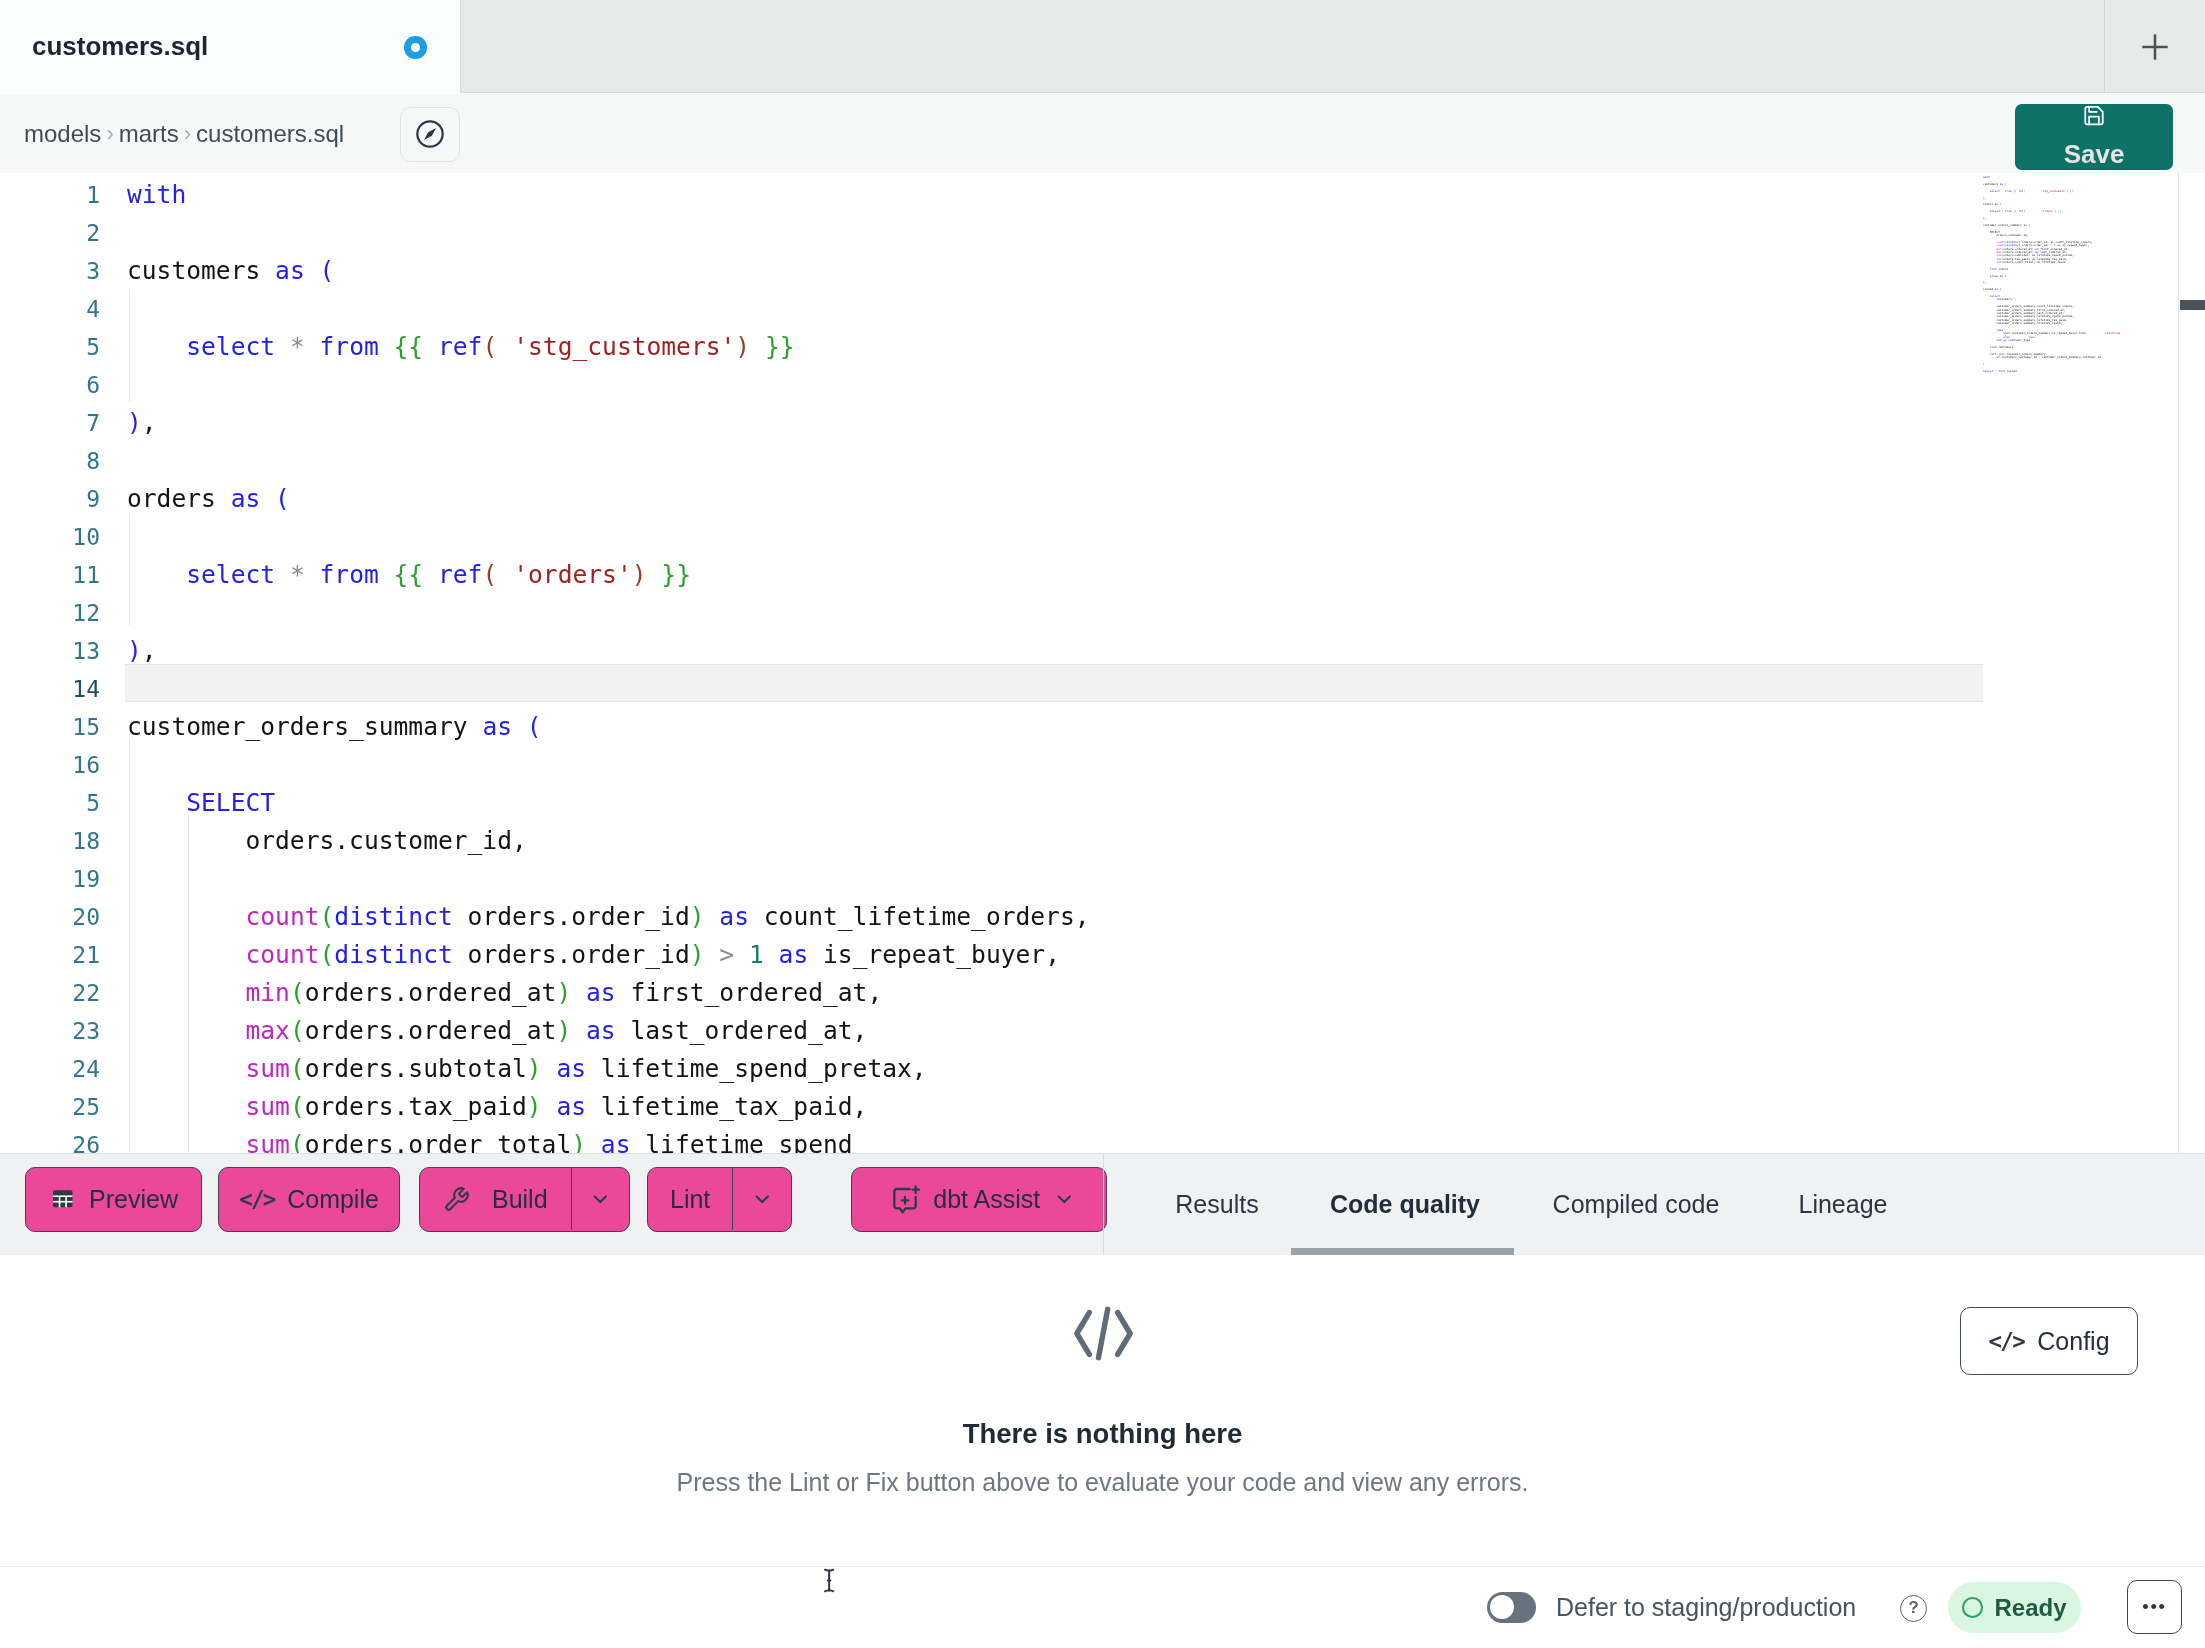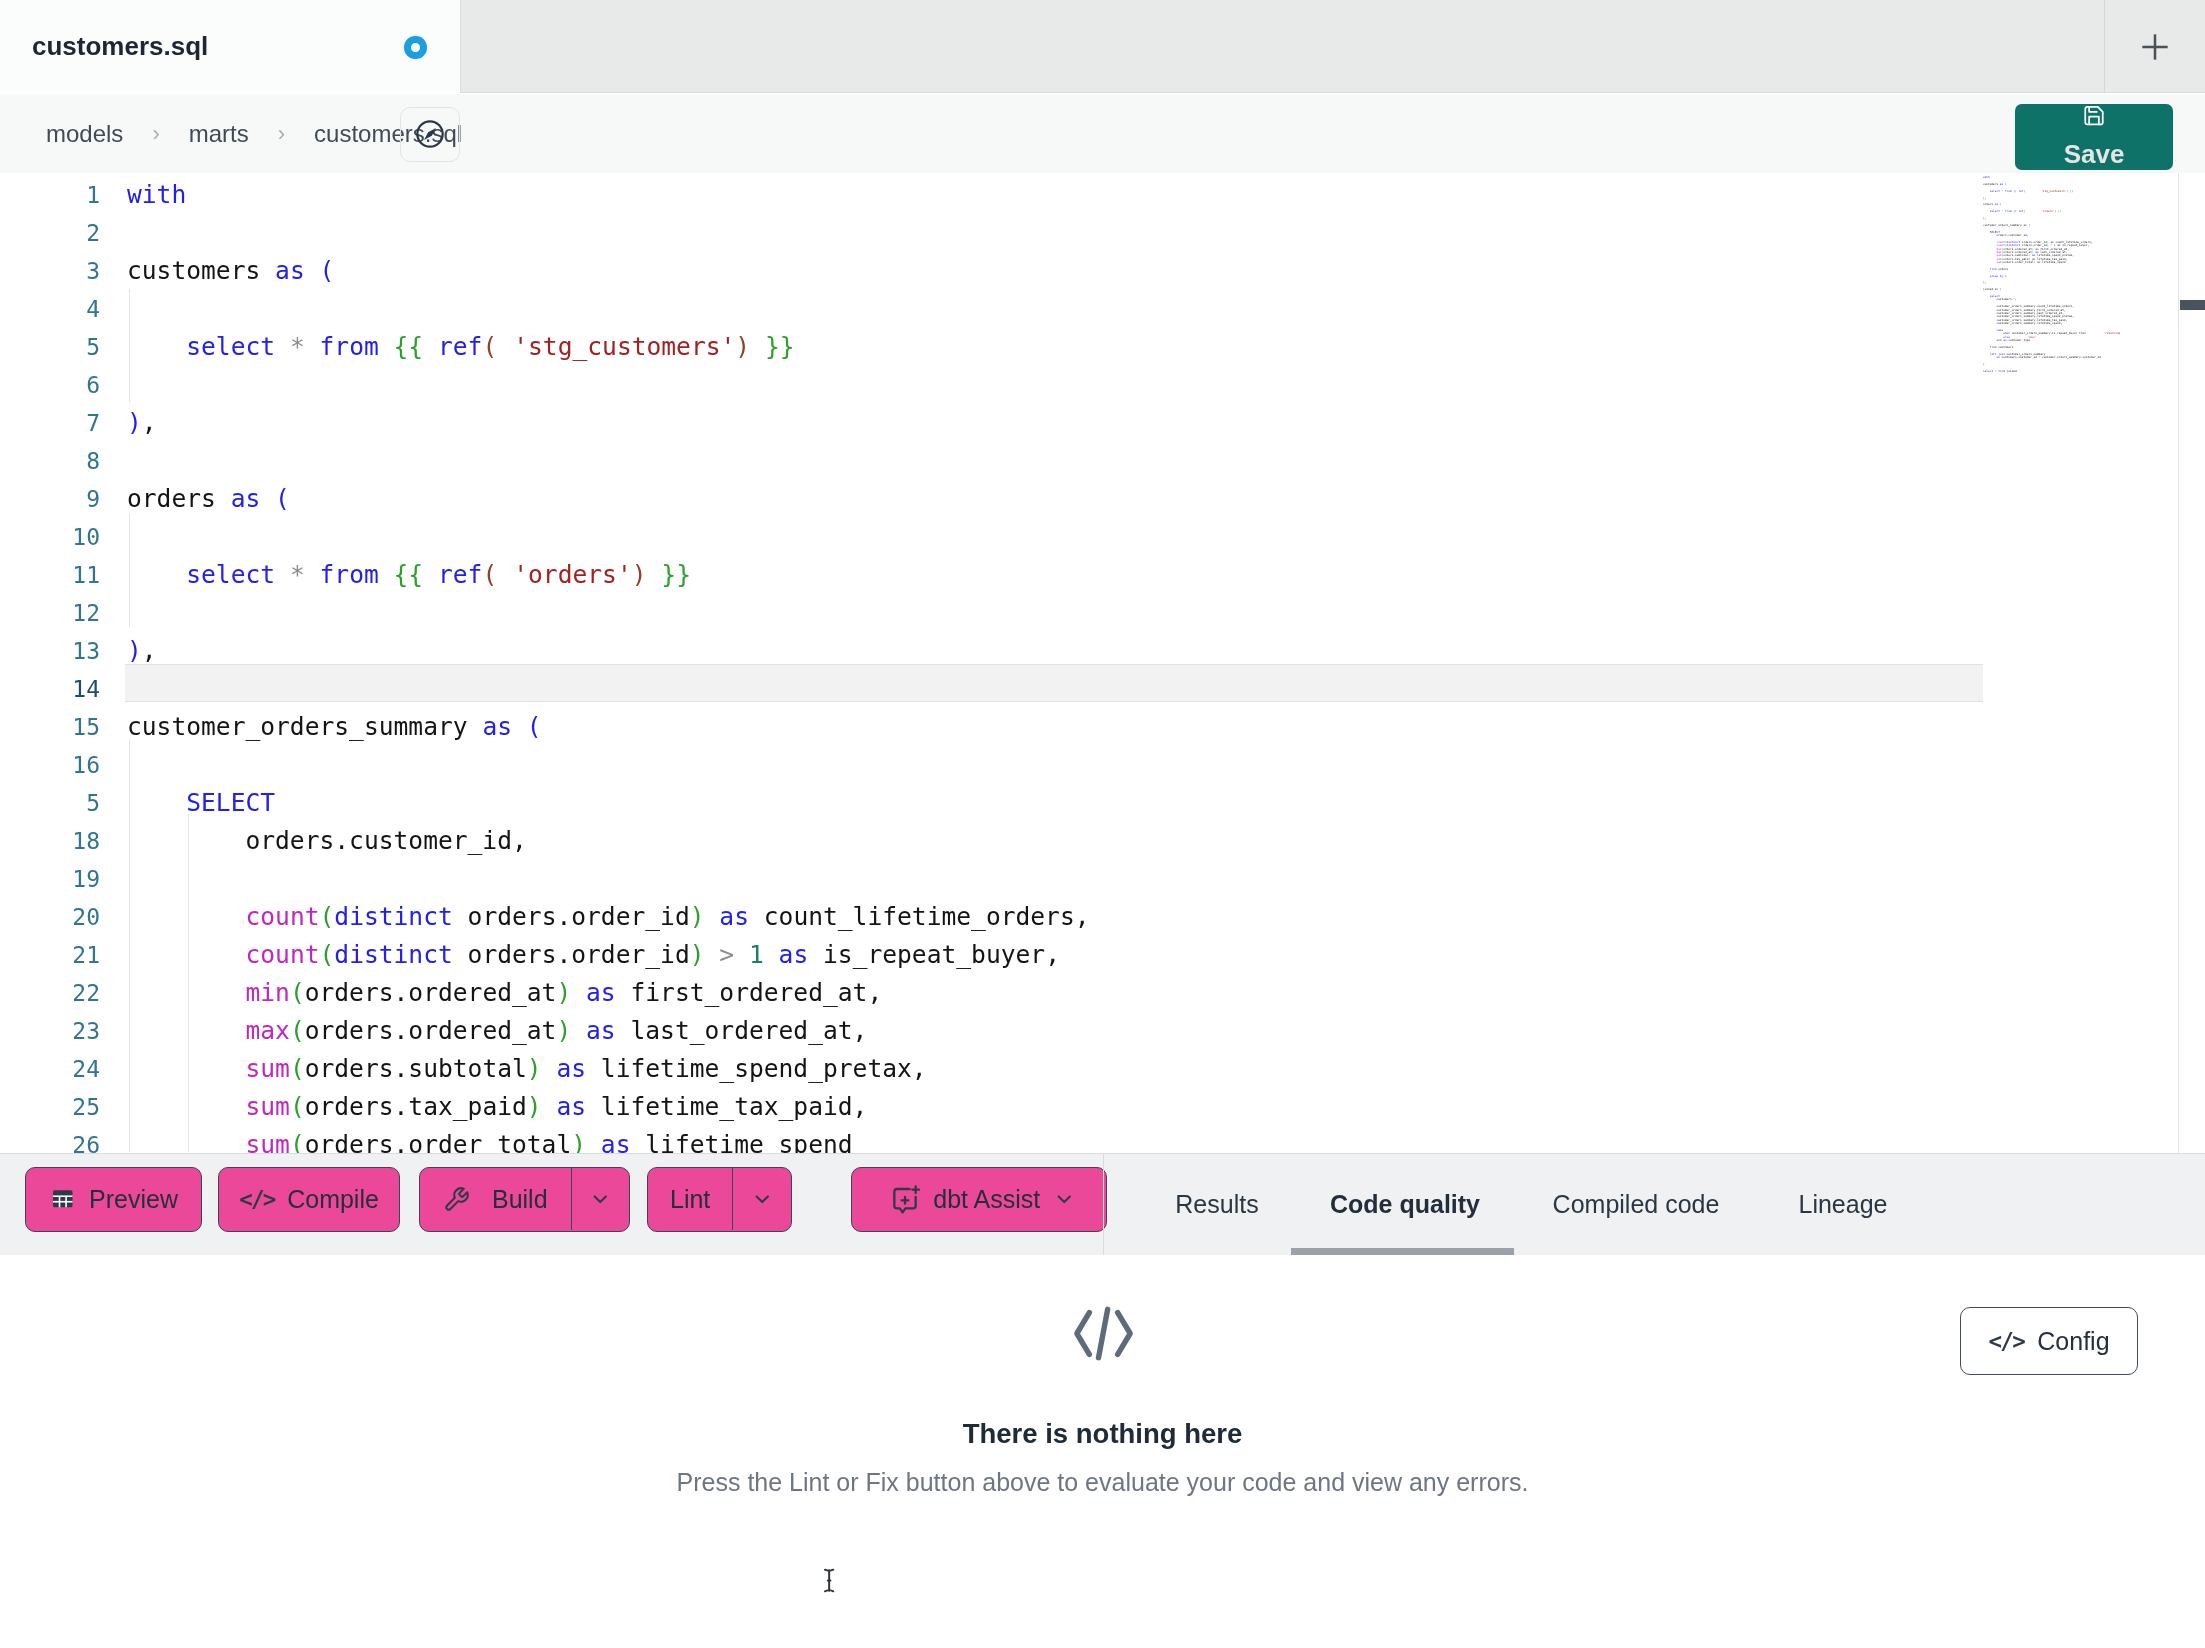--- a/index.html
+++ b/index.html
@@ -15,21 +15,21 @@
   .tab-title { position:absolute; left:32px; top:0; line-height:93px;
                font-size:26px; font-weight:bold; color:#1c2733; }
   .dirty-dot { position:absolute; left:404px; top:36px; width:22.5px; height:22.5px;
                border-radius:50%; border:7.5px solid #1a9fe0; background:#fff; }
   .tabbar-divider { position:absolute; left:2104px; top:0; width:0.8px; height:93px; background:#d4d5d6; }
   .plus-btn { position:absolute; left:2135px; top:27.5px; width:40px; height:40px;
               background:transparent; border:none; cursor:pointer; color:#4b5158; }
 
   
   .crumbrow { position:absolute; left:0; top:94px; width:2205px; height:79px; background:#f7f8f8; }
-  .breadcrumb { position:absolute; left:46px; top:0; height:79px; display:flex; align-items:center; gap:29px;
+  .breadcrumb { position:absolute; left:24px; top:0; height:79px; display:flex; align-items:center; gap:5px;
                 font-size:24px; color:#414b56; }
   .breadcrumb .sep { color:#a6adb4; font-size:22px; }
   .compass-btn { position:absolute; left:400px; top:12.5px; width:60px; height:55px;
                  border:1.3px solid #e3e4e5; border-radius:10px; background:transparent; cursor:pointer;
                  display:flex; align-items:center; justify-content:center; }
   .save-btn { position:absolute; left:2015px; top:10px; width:158px; height:66px;
               background:#0f7269; color:#e5e5e5; border:none; border-radius:6.7px; cursor:pointer;
               display:flex; align-items:center; justify-content:center; gap:11.7px;
               font-size:26px; font-weight:600; font-family:"Liberation Sans", sans-serif;flex-direction:column; }
 
@@ -351,20 +351,32 @@
       <svg class="empty-icon" width="65" height="57" viewBox="0 0 78 68" fill="none" stroke="#5f6b78" stroke-width="6.5" stroke-linecap="round" stroke-linejoin="round">
           <polyline points="22 9 7 34 22 59"></polyline>
           <polyline points="56 9 71 34 56 59"></polyline>
           <line x1="44" y1="5" x2="33" y2="63"></line>
         </svg>
       <div class="empty-title">There is nothing here</div>
       <div class="empty-sub">Press the Lint or Fix button above to evaluate your code and view any errors.</div>
     </div>
   </div>
 
+  <div class="statusbar">
+    <div class="toggle">
+        <div class="knob"></div>
+      </div>
+    <span class="defer-label">Defer to staging/production</span>
+    <span class="help">?</span>
+    <div class="ready-badge">
+      <span class="ready-circle"></span>
+      <span class="ready-label">Ready</span>
+    </div>
+    <button class="more-btn">•••</button>
+  </div>
 
   <svg class="ibeam" width="18.3" height="27" viewBox="0 0 22 32" fill="none" stroke="#2f353b" stroke-width="2.4" stroke-linecap="round">
       <line x1="11" y1="4" x2="11" y2="28"></line>
       <path d="M6 3 q3 1.5 5 1 q2 .5 5 -1"></path>
       <path d="M6 29 q3 -1.5 5 -1 q2 -.5 5 1"></path>
       <line x1="9.5" y1="16" x2="12.5" y2="16"></line>
     </svg>
 
 </div>
 

